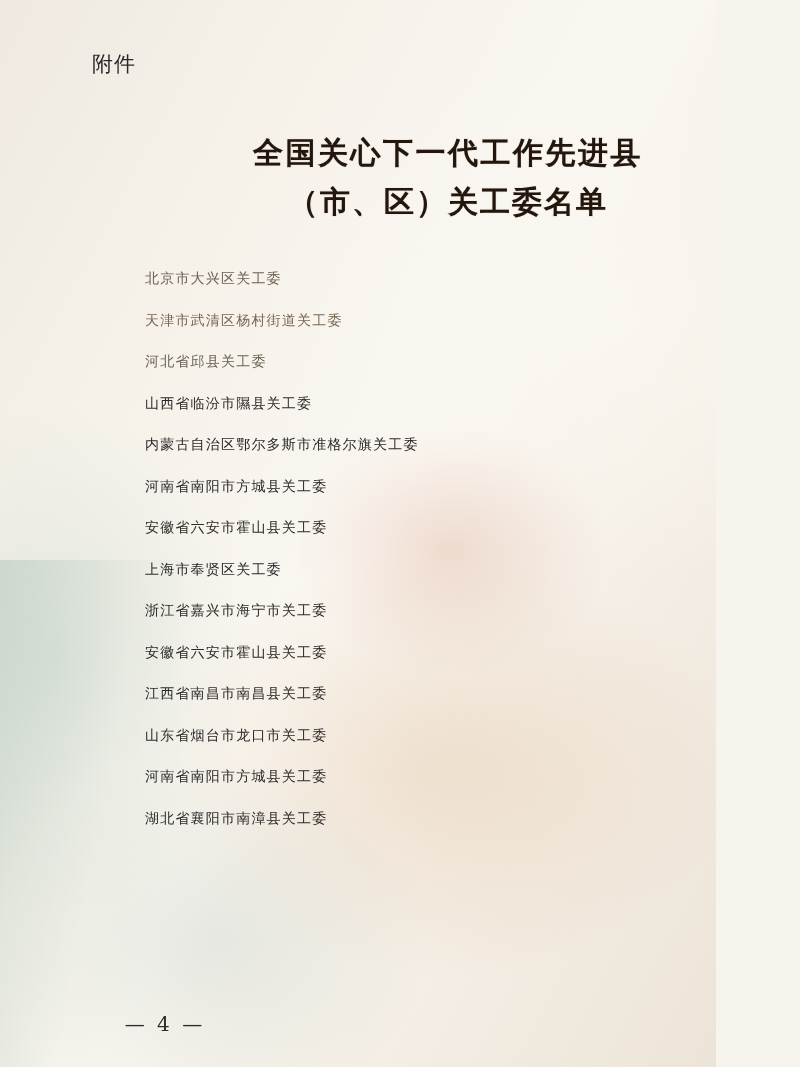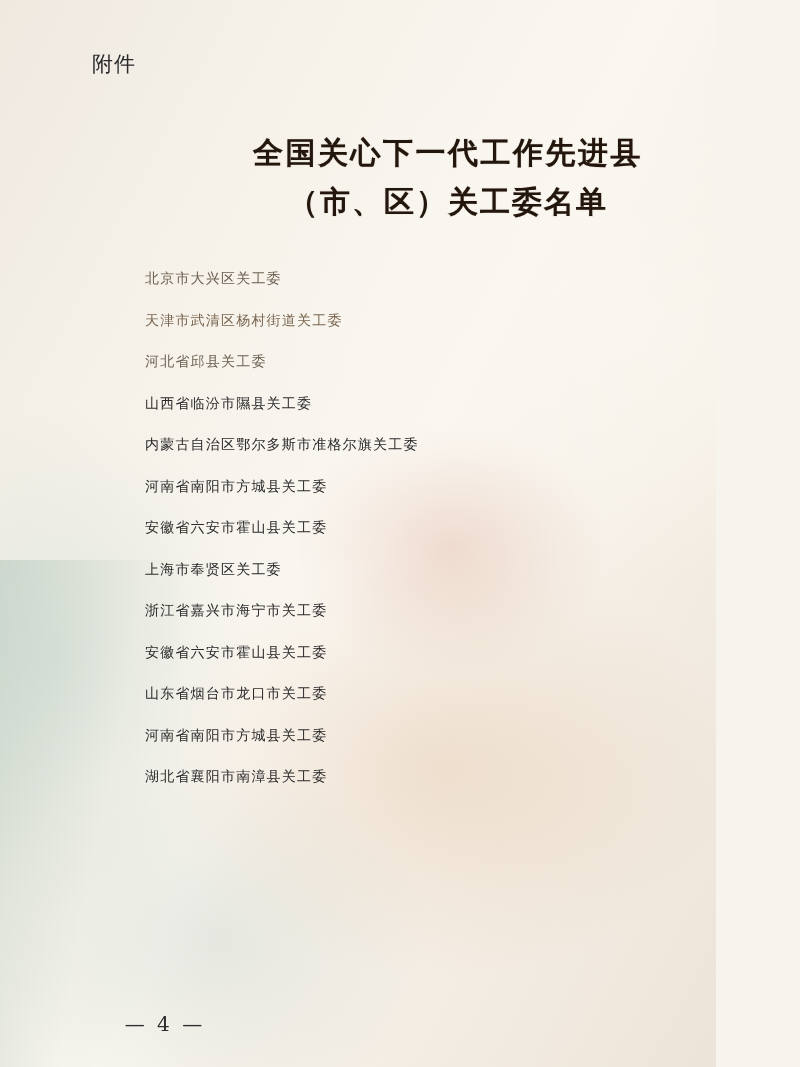--- a/index.html
+++ b/index.html
@@ -134,20 +134,21 @@
       <div class="list-item faded-1">北京市大兴区关工委</div>
       <div class="list-item faded-2">天津市武清区杨村街道关工委</div>
       <div class="list-item faded-3">河北省邱县关工委</div>
       <div class="list-item">山西省临汾市隰县关工委</div>
       <div class="list-item">内蒙古自治区鄂尔多斯市准格尔旗关工委</div>
       <div class="list-item">河南省南阳市方城县关工委</div>
       <div class="list-item">安徽省六安市霍山县关工委</div>
       <div class="list-item">上海市奉贤区关工委</div>
       <div class="list-item">浙江省嘉兴市海宁市关工委</div>
       <div class="list-item">安徽省六安市霍山县关工委</div>
+      <div class="list-item">江西省南昌市南昌县关工委</div>
       <div class="list-item">山东省烟台市龙口市关工委</div>
       <div class="list-item">河南省南阳市方城县关工委</div>
       <div class="list-item">湖北省襄阳市南漳县关工委</div>
     </div>
 
     <div class="page-number">— 4 —</div>
 
   </div>
 </div>
 

